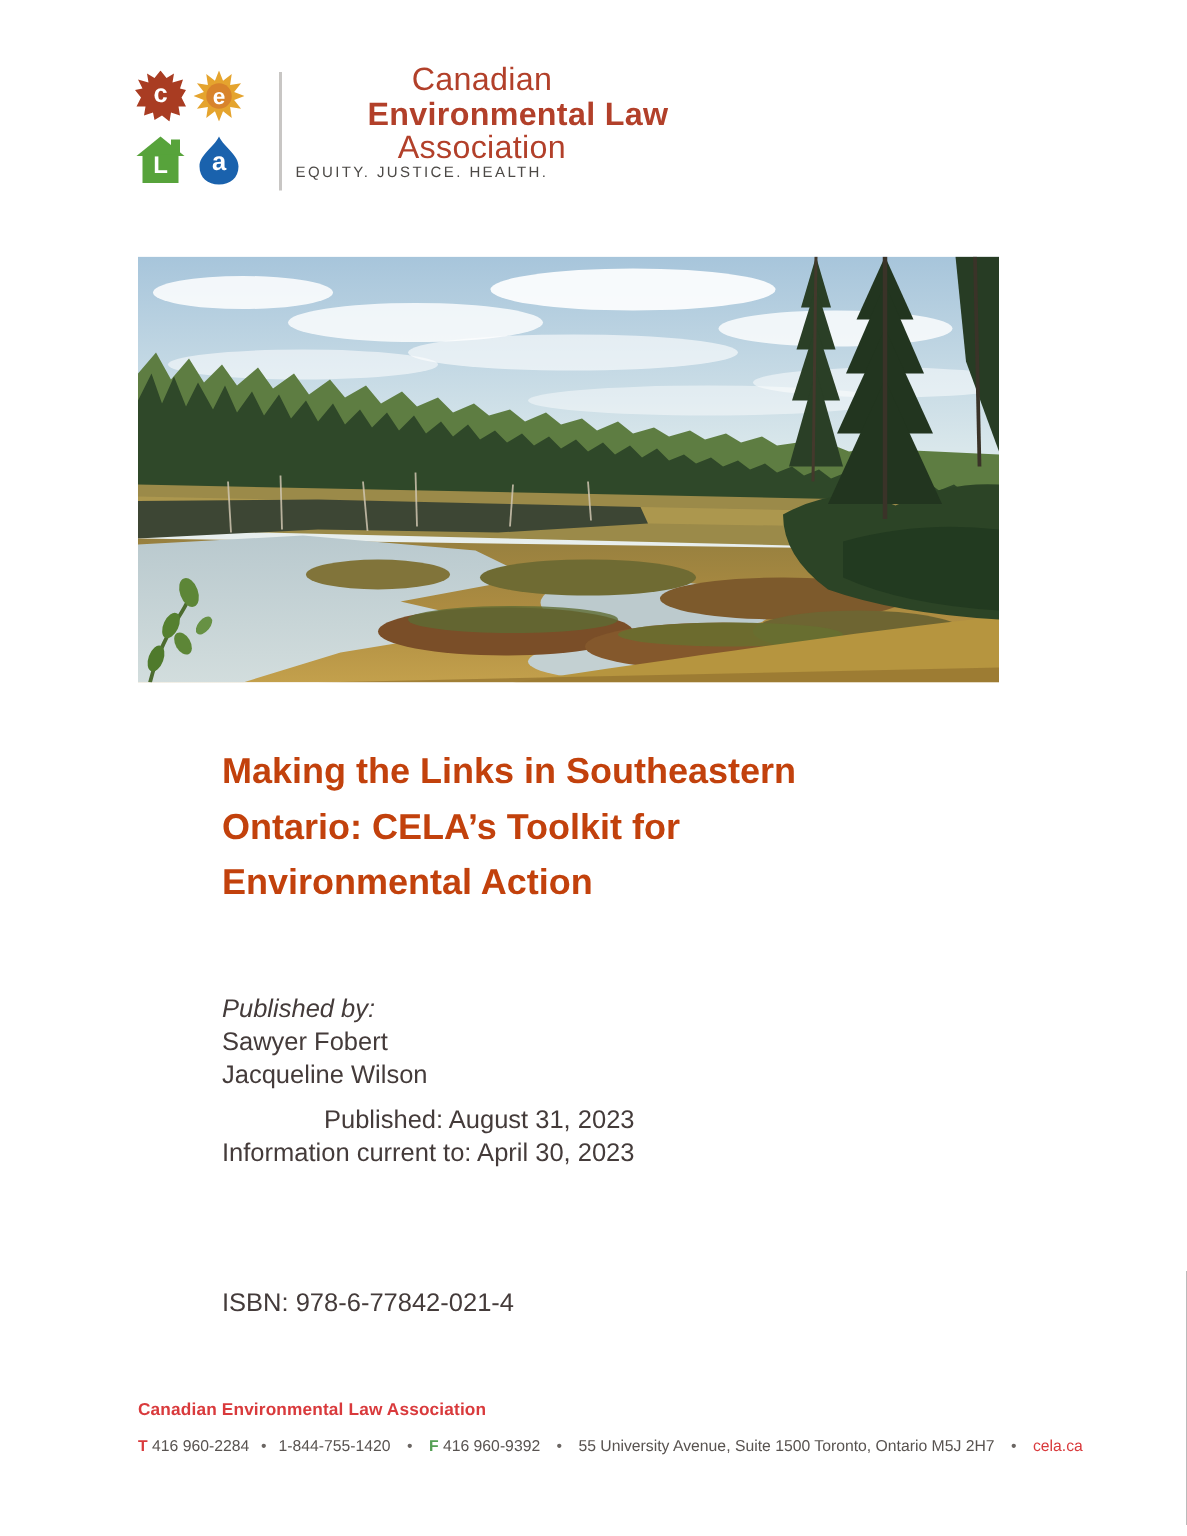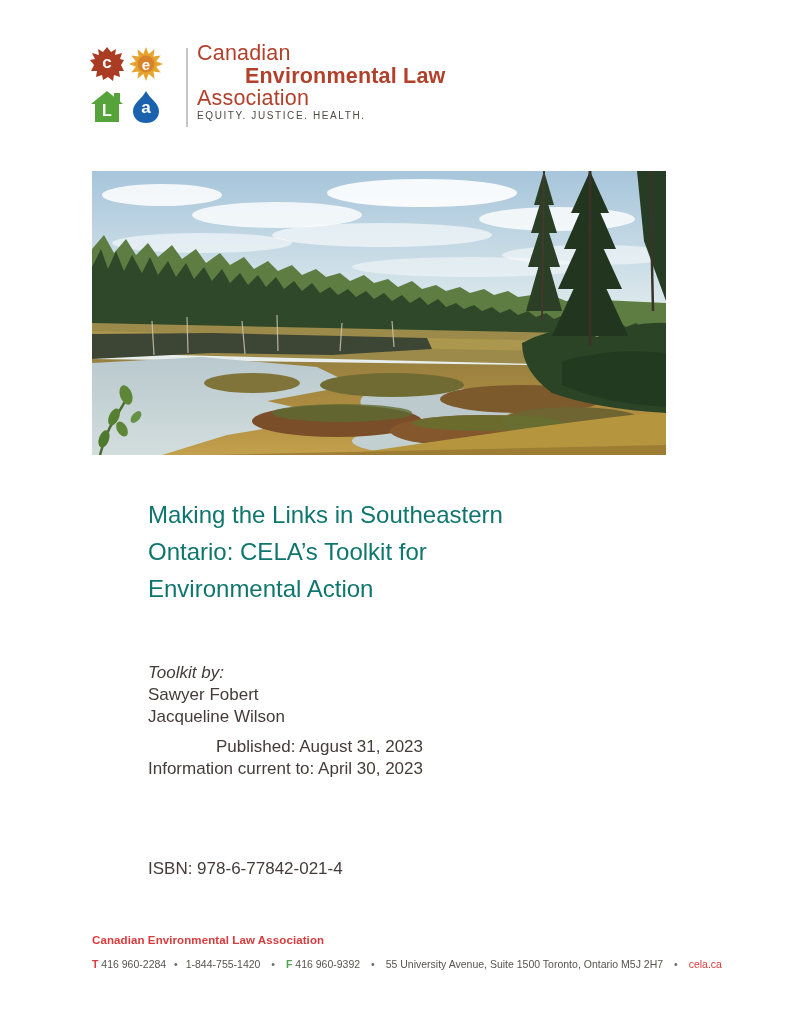--- a/index.html
+++ b/index.html
@@ -16,29 +16,29 @@
   .logo-icon .glyph{
     position:absolute;left:0;top:0;width:100%;height:100%;
     display:flex;align-items:center;justify-content:center;
     color:#ffffff;font-weight:bold;font-size:17px;line-height:1;
   }
   .logo-icon.leaf .glyph{padding-bottom:4px;box-sizing:border-box;}
   .logo-icon.sun .glyph{font-size:15px;}
   .logo-icon.house .glyph{padding-top:8px;box-sizing:border-box;font-size:16px;}
   .logo-divider{width:2px;height:79px;background:#c8c6c4;margin:4px 0 0 23px;}
   .wordmark{margin-left:9px;margin-top:-2px;color:#b2402a;}
-  .wm-line{font-size:21.5px;line-height:22.5px;letter-spacing:0.2px;}
+  .wm-line{font-size:21.5px;line-height:22.5px;letter-spacing:0.2px;text-align:center;}
   .wm-line.bold{font-weight:bold;margin-left:48px;}
   .wm-tagline{margin-top:0;font-size:10px;font-weight:normal;color:#4c4946;letter-spacing:1.6px;}
   
   .photo{position:absolute;left:92px;top:171px;width:574px;height:284px;overflow:hidden;}
   .photo svg{display:block;width:574px;height:284px;}
   
   .title{position:absolute;left:148px;top:496px;width:500px;
-    font-size:24px;line-height:37px;font-weight:normal;color:#0f766e;}
+    font-size:24px;line-height:37px;font-weight:bold;color:#c2410c;}
   .meta{position:absolute;left:148px;color:#443b3a;font-size:17px;line-height:22px;}
   .meta .italic{font-style:italic;}
   .prepared{top:662px;}
   .published{top:736px;text-align:right;}
   .pubnum{top:825px;}
   .isbn{top:858px;}
   
   .footer-org{position:absolute;left:92px;top:934px;font-size:11.5px;font-weight:bold;color:#d93a3c;letter-spacing:0.1px;}
   .footer-contact{position:absolute;left:92px;top:958px;font-size:10.5px;color:#585350;white-space:nowrap;}
   .footer-contact .lbl-t{color:#d93a3c;font-weight:bold;}
@@ -189,21 +189,21 @@
     </svg>
   </div>
 
   <div class="title">
     <div>Making the Links in Southeastern</div>
     <div>Ontario: CELA’s Toolkit for</div>
     <div>Environmental Action</div>
   </div>
 
   <div class="meta prepared">
-    <div class="italic">Toolkit by:</div>
+    <div class="italic">Published by:</div>
     <div>Sawyer Fobert</div>
     <div>Jacqueline Wilson</div>
   </div>
 
   <div class="meta published">
     <div>Published: August 31, 2023</div>
     <div>Information current to: April 30, 2023</div>
   </div>
 
   <div class="meta isbn">ISBN: 978-6-77842-021-4</div>

